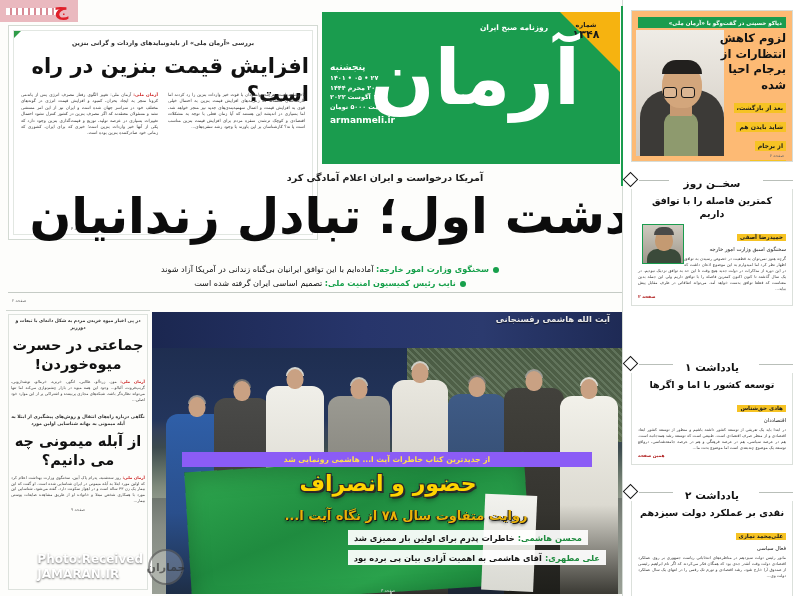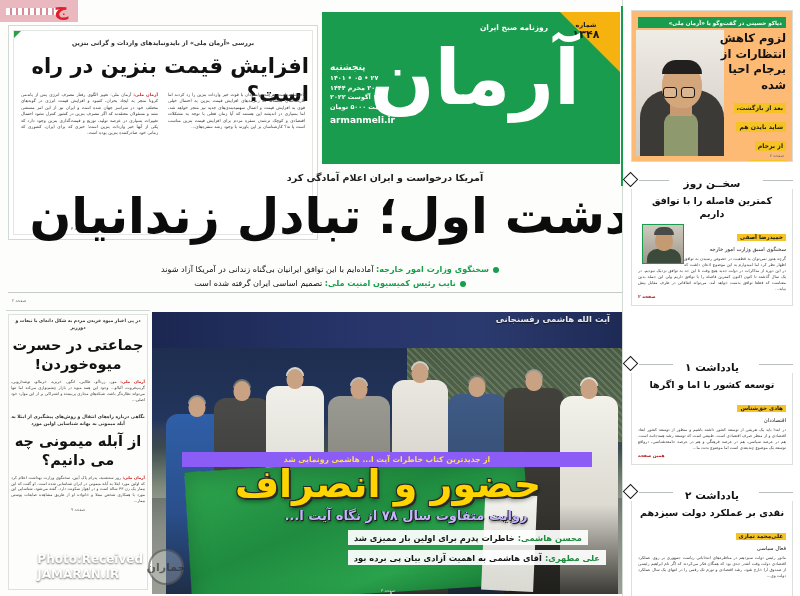--- a/index.html
+++ b/index.html
@@ -228,29 +228,29 @@
     position:absolute; left:30px; top:140px; width:410px; height:15px;
     background:#8b5cf6; display:flex; align-items:center; justify-content:center;
   }
   #photo-yellow-strip span {
     color:#ffe14d; font-size:7.6px; font-weight:800; direction:rtl;
     white-space:nowrap;
   }
   #photo-headline {
     position:absolute; left:0; top:152px; width:100%;
     text-align:center; direction:rtl;
-    font-size:38px; font-weight:900; color:#ffd400;
+    font-size:22px; font-weight:900; color:#ffd400;
     line-height:40px;
     text-shadow: 2px 2px 0 #2a2a2a, -1px -1px 0 #2a2a2a, 1px -1px 0 #2a2a2a,
                  -1px 1px 0 #2a2a2a, 0 3px 5px rgba(0,0,0,.5);
   }
   #photo-subhead {
     position:absolute; left:0; top:196px; width:100%;
     text-align:center; direction:rtl;
-    font-size:13px; font-weight:800; color:#c4b5fd;
+    font-size:13px; font-weight:800; color:#eab308;
     text-shadow: 1px 1px 0 #1c1c1c, -1px 0 0 #1c1c1c, 0 2px 3px rgba(0,0,0,.6);
     padding-left: 36px;
   }
   .photo-quote {
     position:absolute; height:15px; display:flex; align-items:center;
     justify-content:flex-start; direction:rtl;
     background:rgba(255,255,255,.93);
     padding:0 6px; white-space:nowrap;
     font-size:8.3px; color:#141414; font-weight:700;
   }

